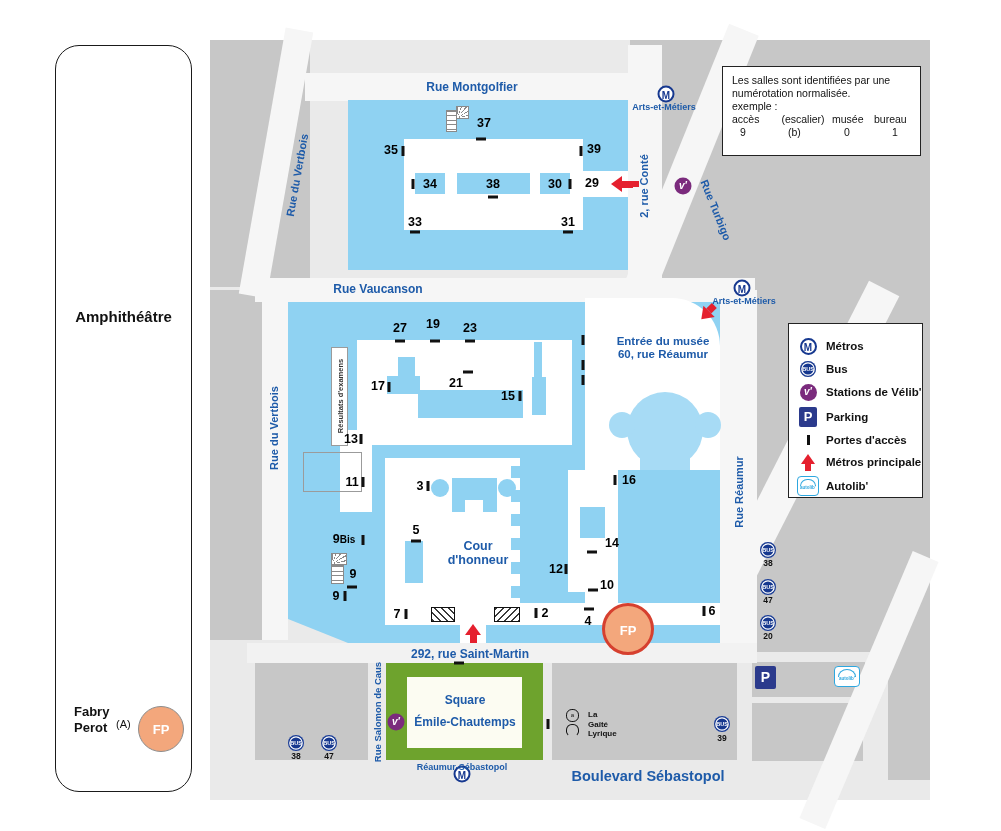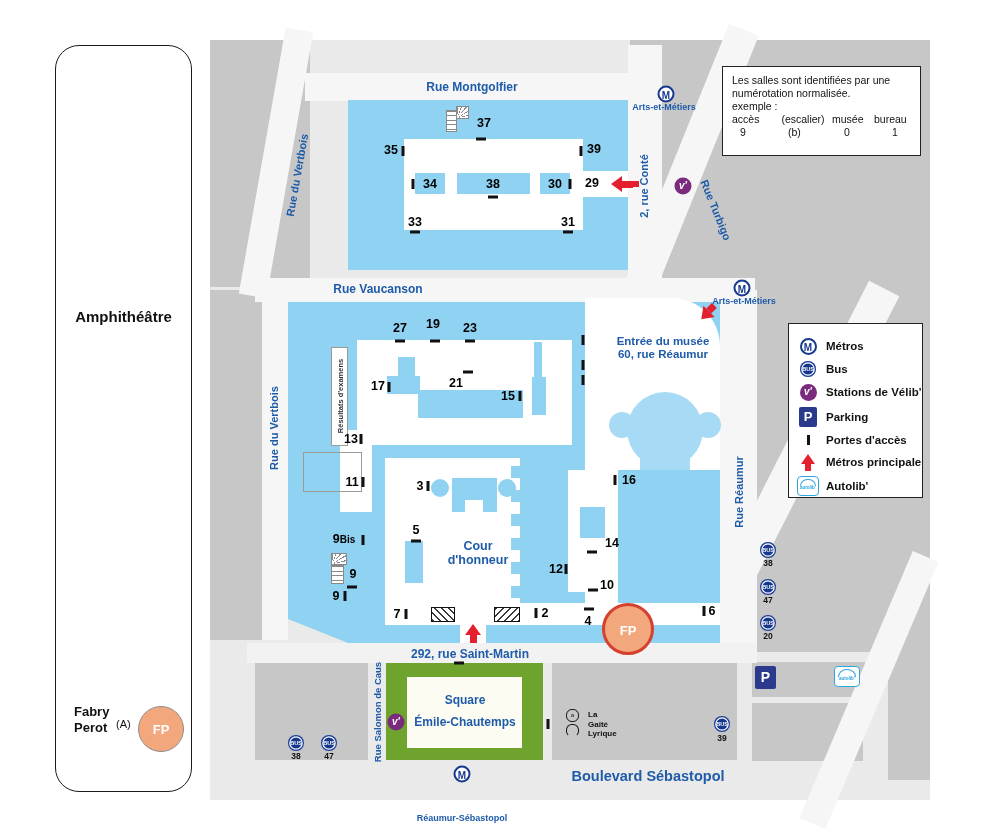--- a/index.html
+++ b/index.html
@@ -178,21 +178,21 @@
   <div class="abs hatch" style="left:431px;top:607px;width:24px;height:15px;"></div>
   <div class="abs hatch rev" style="left:494px;top:607px;width:26px;height:15px;"></div>
 
   <div class="abs fp" style="left:602px;top:603px;width:52px;height:52px;border:3px solid #d6402f;font-size:13px;line-height:50px;box-sizing:border-box;">FP</div>
 
   <div class="abs metro" style="left:666px;top:94px;">M</div>
   <div class="abs metro-lbl" style="left:664px;top:107px;transform:translate(-50%,-50%);">Arts-et-Métiers</div>
   <div class="abs metro" style="left:742px;top:288px;">M</div>
   <div class="abs metro-lbl" style="left:744px;top:301px;transform:translate(-50%,-50%);">Arts-et-Métiers</div>
   <div class="abs metro" style="left:462px;top:774px;">M</div>
-  <div class="abs metro-lbl" style="left:462px;top:818px;transform:translate(-50%,-50%);">Réaumur-Sébastopol</div>
+  <div class="abs metro-lbl" style="left:462px;top:767px;transform:translate(-50%,-50%);">Réaumur-Sébastopol</div>
 
   <div class="abs velib" style="left:683px;top:186px;">v'</div>
   <div class="abs velib" style="left:396px;top:722px;">v'</div>
 
   <div class="abs bus" style="left:768px;top:550px;">BUS</div>
   <div class="abs bus-num" style="left:768px;top:563px;">38</div>
   <div class="abs bus" style="left:768px;top:587px;">BUS</div>
   <div class="abs bus-num" style="left:768px;top:600px;">47</div>
   <div class="abs bus" style="left:768px;top:623px;">BUS</div>
   <div class="abs bus-num" style="left:768px;top:636px;">20</div>

